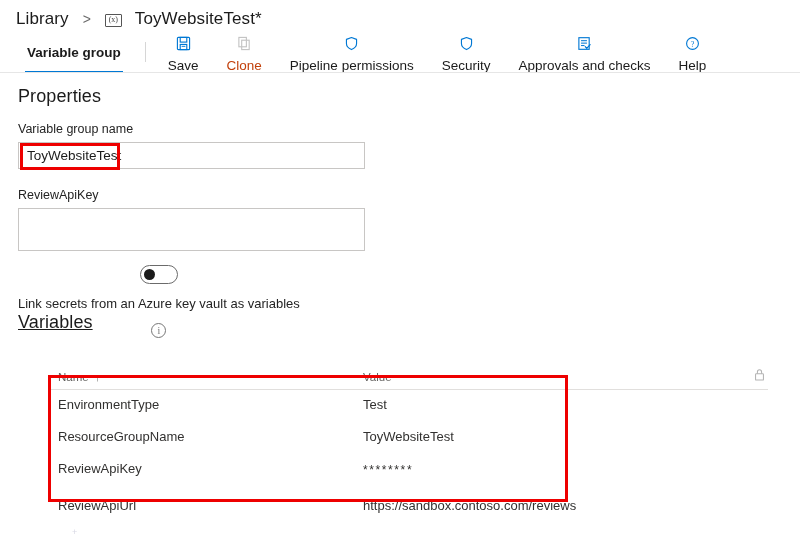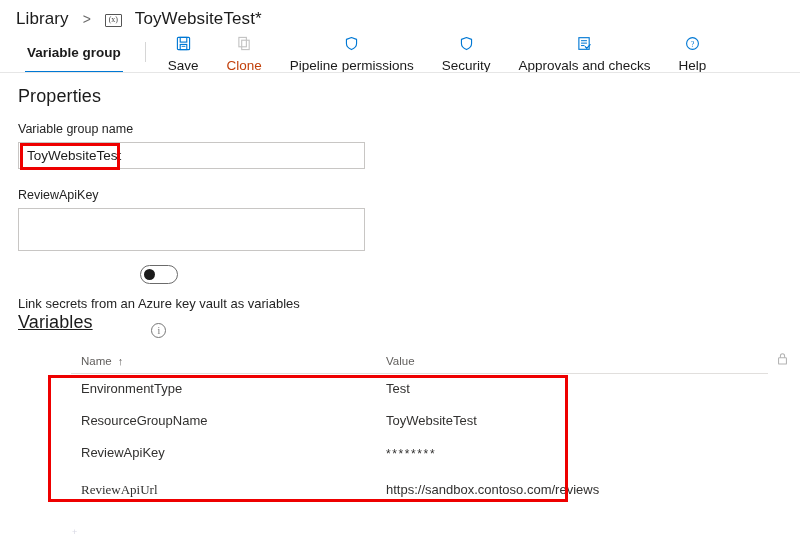--- a/index.html
+++ b/index.html
@@ -88,21 +88,21 @@
     border-radius: 50%; background: #1b1b1b;
   }
   .toggle-label { font-size: 13px; color: #242424; }
   .info-ic {
     width: 15px; height: 15px; border: 1.2px solid #767676; border-radius: 50%;
     display: inline-flex; align-items: center; justify-content: center;
     font-size: 10px; color: #767676; font-family: "Liberation Serif", serif; cursor: pointer;
   }
 
   
-  .vtable { position: absolute; left: 48px; top: 348px; width: 720px; padding-left: 23px; }
+  .vtable { position: absolute; left: 48px; top: 364px; width: 720px; }
   .vhead {
     display: flex; align-items: center; height: 26px;
     border-bottom: 1px solid #e1dfdd; position: relative;
   }
   .vhead .hname { position: absolute; left: 10px; font-size: 11.5px; color: #605e5c; display: flex; gap: 6px; align-items: center; }
   .vhead .hval  { position: absolute; left: 315px; font-size: 11.5px; color: #605e5c; }
   .vhead .hlock { position: absolute; left: 705px; }
   .sort-arrow { font-size: 11px; color: #605e5c; }
 
   .vrow { position: relative; height: 30px; }
@@ -244,21 +244,21 @@
     </div>
     <div class="vrow" style="height:32px;">
       <span class="cname">ResourceGroupName</span>
       <span class="cval">ToyWebsiteTest</span>
     </div>
     <div class="vrow" style="height:32px;">
       <span class="cname">ReviewApiKey</span>
       <span class="cval masked">********</span>
     </div>
     <div class="vrow" style="height:32px;">
-      <span class="cname" style="top:12px;font-family:Liberation Serif, serif;">ReviewApiUrl</span>
+      <span class="cname" style="top:12px;">ReviewApiUrl</span>
       <span class="cval" style="top:12px;">https://sandbox.contoso.com/reviews</span>
     </div>
   </div>
 
   <div class="redbox" style="left:20px; top:143px; width:100px; height:27px;"></div>
   <div class="redbox" style="left:48px; top:375px; width:520px; height:127px;"></div>
 
   <div class="bottomfaint">+</div>
 </div>
 

